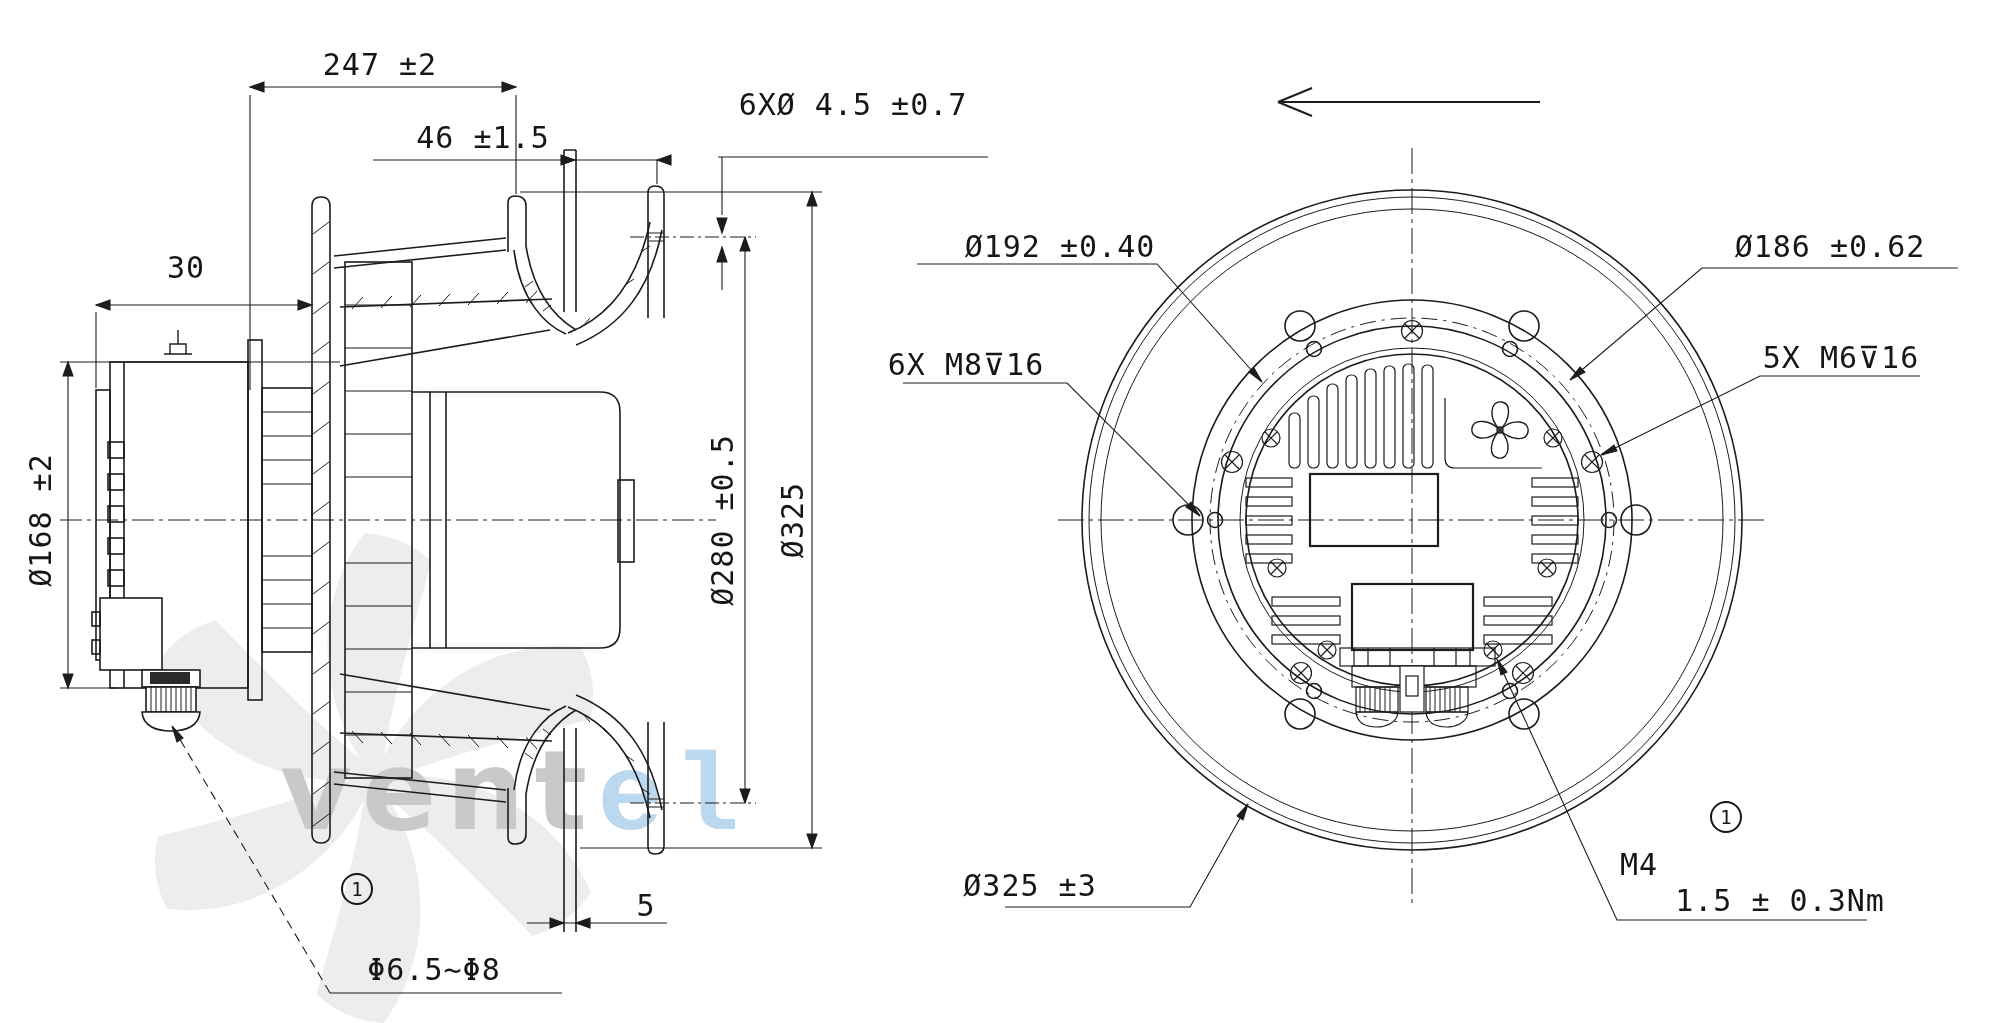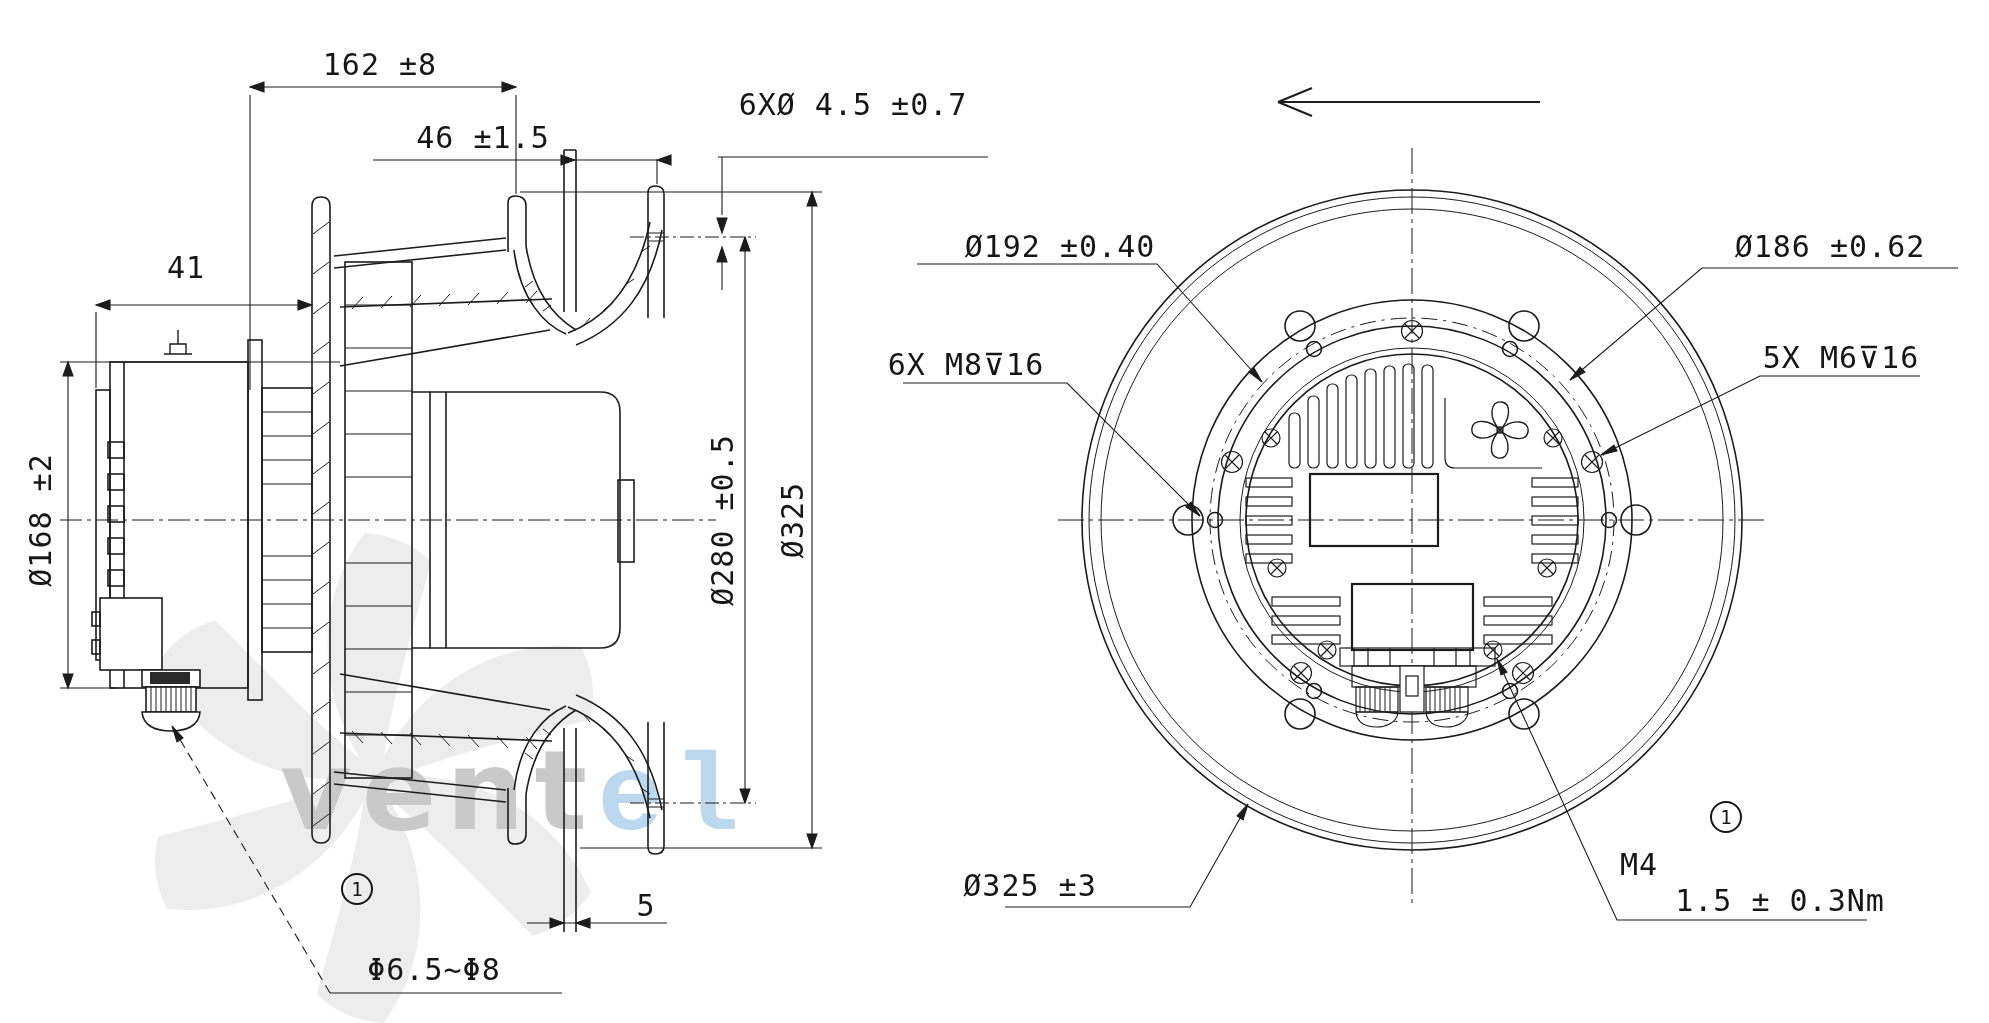--- a/index.html
+++ b/index.html
@@ -324,23 +324,23 @@
       <path d="M1920,376 H1760 L1601,455"></path>
       <polygon points="1601,455 1617,451 1614,445" fill="#1c1c1c"></polygon>
       <path d="M1005,907 H1190 L1248,804"></path>
       <polygon points="1248,804 1243,820 1237,816" fill="#1c1c1c"></polygon>
       <path d="M1867,920 H1617 L1497,659"></path>
       <polygon points="1497,659 1507,672 1501,675" fill="#1c1c1c"></polygon>
     </g>
   </g>
 </svg>
 
-<div class="lbl" style="left:380px;top:64px">162 ±8</div>
+<div class="lbl" style="left:380px;top:64px">247 ±2</div>
 <div class="lbl" style="left:483px;top:137px">46 ±1.5</div>
-<div class="lbl" style="left:186px;top:267px">41</div>
+<div class="lbl" style="left:186px;top:267px">30</div>
 <div class="lbl rot" style="left:40px;top:520px">Ø168 ±2</div>
 <div class="lbl rot" style="left:722px;top:520px">Ø280 ±0.5</div>
 <div class="lbl rot" style="left:792px;top:520px">Ø325</div>
 <div class="lbl" style="left:646px;top:905px">5</div>
 <div class="lbl" style="left:853px;top:104px">6XØ 4.5 ±0.7</div>
 <div class="lbl" style="left:434px;top:969px">Φ6.5~Φ8</div>
 <div class="balloon" style="left:357px;top:889px">1</div>
 
 <div class="lbl" style="left:1060px;top:246px">Ø192 ±0.40</div>
 <div class="lbl" style="left:966px;top:364px">6X M8⊽16</div>

